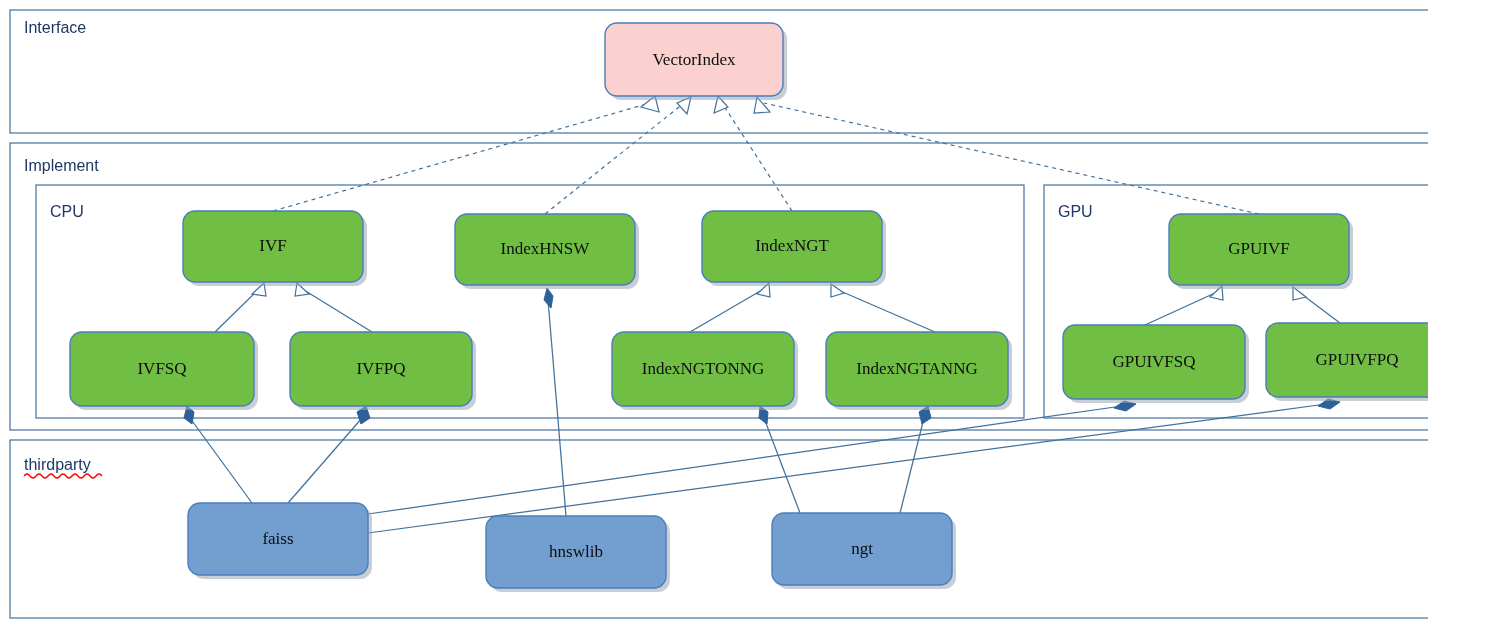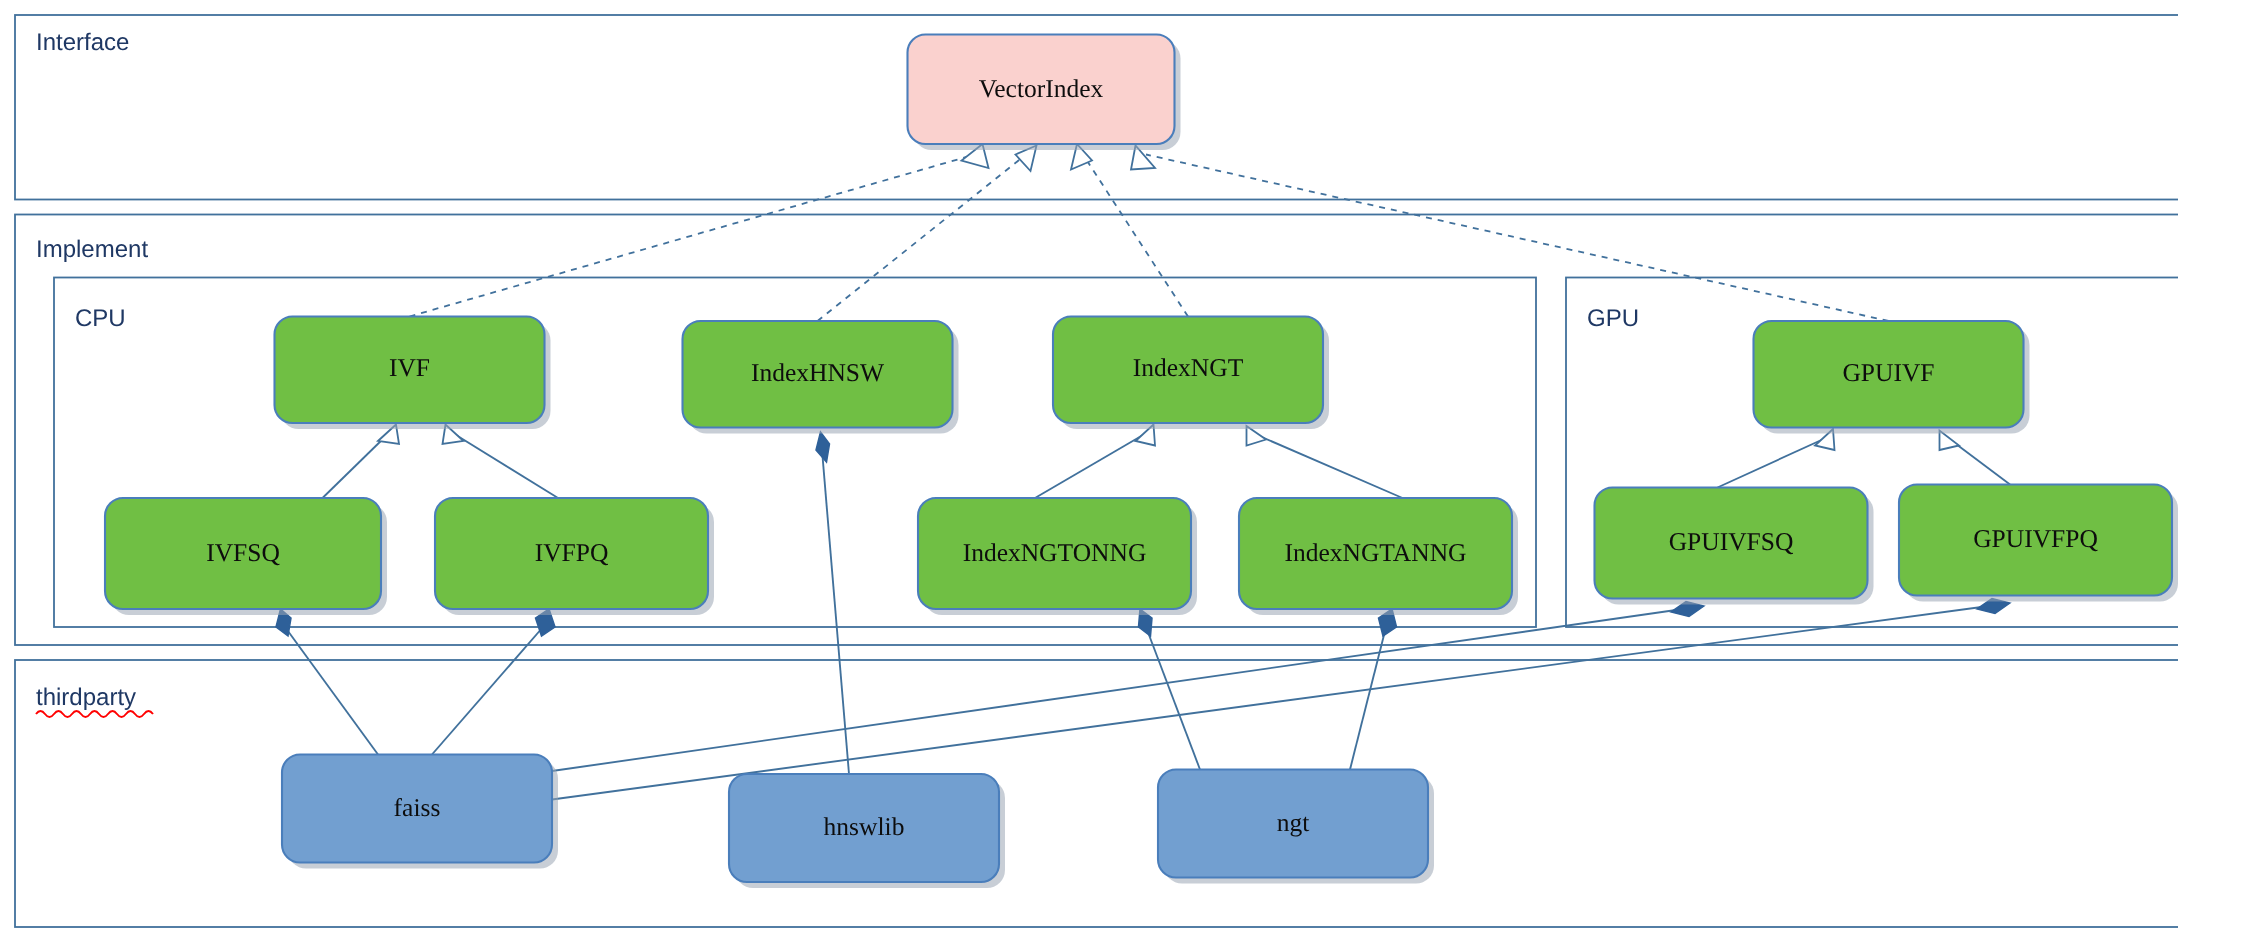--- a/index.html
+++ b/index.html
@@ -9,21 +9,20 @@
   }
   body {
     font-family: "Liberation Sans", sans-serif;
   }
   #canvas {
     position: relative;
     width: 1428px;
     height: 628px;
     background: #ffffff;
     overflow: hidden;
-    padding-left: 24px;
   }
   svg.diagram {
     position: absolute;
     top: 0;
     left: 0;
     width: 1503px;
     height: 628px;
   }
   .group-rect {
     fill: #ffffff;

